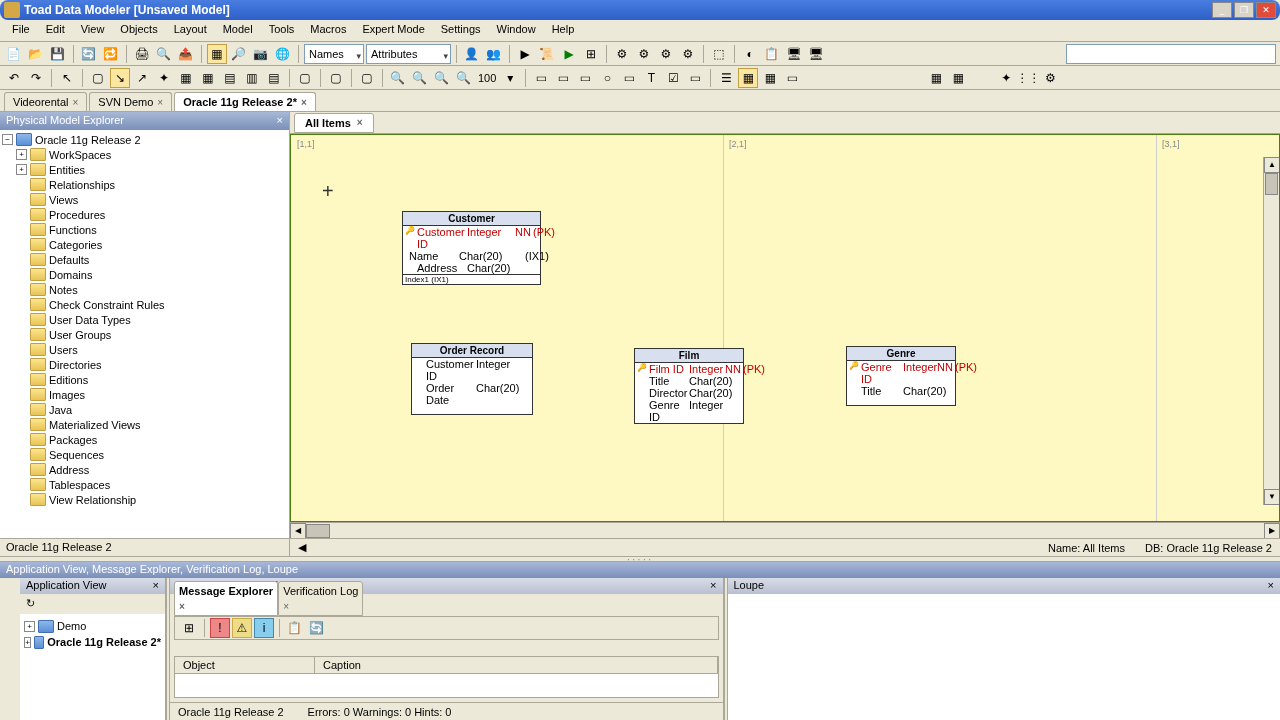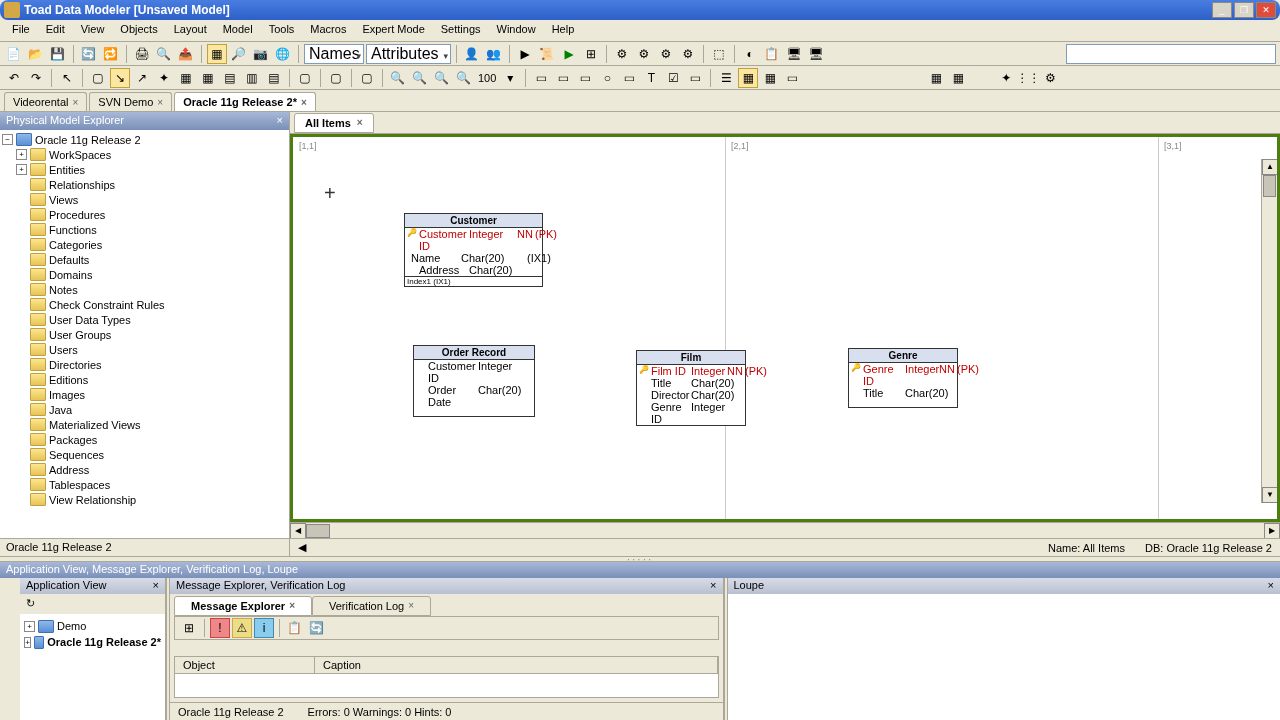--- a/index.html
+++ b/index.html
@@ -15,21 +15,21 @@
 
 
 .menubar { height: 22px; background: #ece9d8; border-bottom: 1px solid #aca899; display: flex; align-items: stretch; padding: 0 4px; }
 .menubar-item { padding: 3px 8px; cursor: default; }
 
 
 .toolbar { height: 24px; background: #ece9d8; border-bottom: 1px solid #aca899; display: flex; align-items: center; padding: 0 4px; gap: 2px; }
 .tb-btn { width: 20px; height: 20px; border: 1px solid transparent; display: flex; align-items: center; justify-content: center; font-size: 12px; }
 .tb-btn.active { background: #fce7a0; border: 1px solid #c0a040; }
 .tb-sep { width: 1px; height: 18px; background: #aca899; margin: 0 3px; }
-.tb-combo { height: 20px; border: 1px solid #7f9db9; background: white; padding: 0 16px 0 4px; position: relative; font-size: 16px; line-height: 18px; }
+.tb-combo { height: 20px; border: 1px solid #7f9db9; background: white; padding: 0 16px 0 4px; position: relative; font-size: 11px; line-height: 18px; }
 .tb-combo::after { content: '▾'; position: absolute; right: 2px; top: 2px; font-size: 9px; color: #444; }
 .tb-zoom { font-size: 11px; padding: 0 2px; }
 .tb-search { margin-left: auto; width: 210px; height: 20px; border: 1px solid #7f9db9; background: white; }
 
 
 .model-tabs { height: 22px; background: #ece9d8; border-bottom: 1px solid #aca899; display: flex; align-items: flex-end; padding: 0 4px; }
 .model-tab { padding: 3px 8px; border: 1px solid #aca899; border-bottom: none; background: #ece9d8; display: flex; align-items: center; gap: 4px; margin-right: 2px; border-radius: 3px 3px 0 0; }
 .model-tab.active { background: white; font-weight: bold; }
 .tab-close { font-size: 10px; color: #666; cursor: pointer; }
 
@@ -45,21 +45,21 @@
 .tree-spacer { width: 14px; }
 .tree-icon { width: 16px; height: 13px; margin-right: 3px; }
 .folder-icon { background: linear-gradient(to bottom, #fce68f, #e8c456); border: 1px solid #c0a040; border-radius: 1px; }
 .db-icon { background: linear-gradient(to bottom, #8fb8e8, #5a90d8); border: 1px solid #4070b0; border-radius: 1px; }
 .tree-footer { height: 18px; border-top: 1px solid #aca899; padding: 2px 6px; }
 
 
 .canvas-panel { flex: 1; display: flex; flex-direction: column; position: relative; }
 .canvas-tabs { height: 22px; display: flex; align-items: flex-end; padding: 0 4px; border-bottom: 1px solid #aca899; }
 .canvas-tab { padding: 3px 10px; border: 1px solid #aca899; background: white; border-radius: 3px 3px 0 0; display: flex; gap: 6px; font-weight: bold; }
-.canvas-body { flex: 1; background: #ffffff; position: relative; overflow: hidden; border: 3px solid #4d7c0f; }
+.canvas-body { flex: 1; background: #fef9c3; position: relative; overflow: hidden; border: 1px solid #4d7c0f; }
 .canvas-grid-line { position: absolute; background: #ccc; }
 .page-label { position: absolute; font-size: 9px; color: #888; }
 
 
 .entity { position: absolute; border: 1px solid #333; background: white; font-size: 9px; }
 .entity-header { background: #d8e0f0; text-align: center; font-weight: bold; padding: 1px 2px; border-bottom: 1px solid #333; font-size: 10px; }
 .entity-row { display: flex; padding: 0 2px; gap: 4px; }
 .entity-row.pk { color: #c00000; }
 .entity-key { width: 8px; font-size: 8px; color: #c0a000; }
 .entity-col { flex: 0 0 auto; }
@@ -87,21 +87,21 @@
 .bottom-left { width: 166px; border-right: 1px solid #aca899; display: flex; flex-direction: column; padding-left: 20px; }
 .bottom-mid { flex: 1; border-right: 1px solid #aca899; display: flex; flex-direction: column; max-width: 566px; }
 .bottom-right { flex: 1; display: flex; flex-direction: column; }
 .panel-hdr { height: 16px; background: linear-gradient(to bottom, #d8dce8, #b8c0d0); padding: 1px 6px; font-size: 11px; display: flex; justify-content: space-between; }
 .panel-body { flex: 1; background: white; overflow: auto; }
 
 .app-tree { padding: 4px; }
 .app-tree .tree-node { height: 16px; }
 
 .msg-tabs { height: 22px; display: flex; align-items: flex-end; padding: 2px 4px 0; }
-.msg-tab { padding: 3px 16px; border: 1px solid #aca899; border-radius: 3px 3px 0 0; background: #ece9d8; display: flex; gap: 4px; }
+.msg-tab { padding: 3px 4px; border: 1px solid #aca899; border-radius: 3px 3px 0 0; background: #ece9d8; display: flex; gap: 4px; flex-direction: column; }
 .msg-tab.active { background: white; font-weight: bold; }
 .msg-toolbar { height: 24px; border: 1px solid #aca899; margin: 0 4px; display: flex; align-items: center; padding: 0 4px; gap: 2px; background: #ece9d8; }
 .msg-grid { flex: 1; margin: 16px 4px 4px; border: 1px solid #aca899; background: white; }
 .msg-grid-hdr { display: flex; background: #ece9d8; border-bottom: 1px solid #aca899; }
 .msg-grid-col { padding: 2px 8px; border-right: 1px solid #aca899; }
 .msg-status { height: 18px; border-top: 1px solid #aca899; display: flex; align-items: center; padding: 0 8px; gap: 24px; }
 
 .splitter-mid { width: 4px; background: #ece9d8; border-left: 1px solid #aca899; border-right: 1px solid #aca899; cursor: ew-resize; }
 
 .crosshair { position: absolute; font-size: 20px; color: #333; font-weight: 100; }

